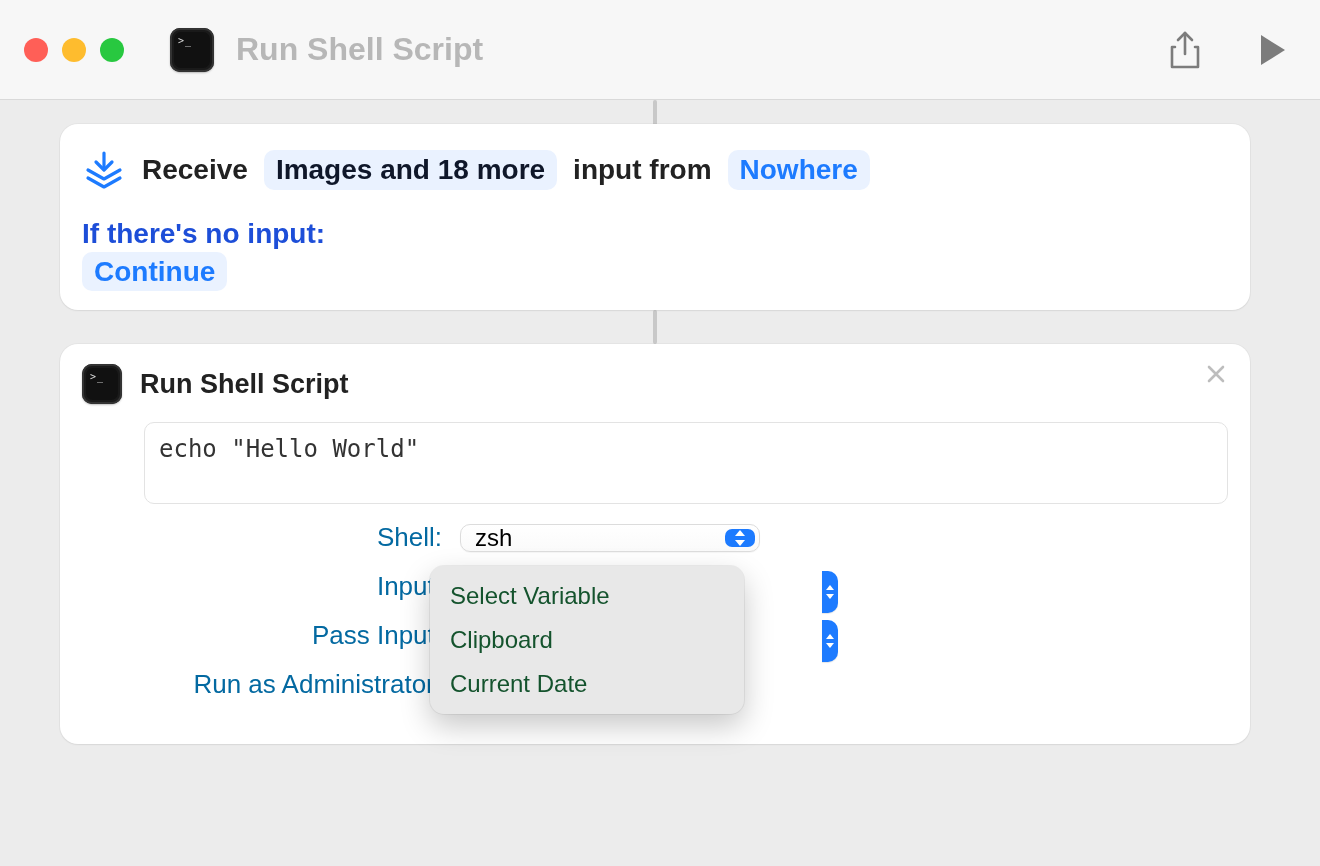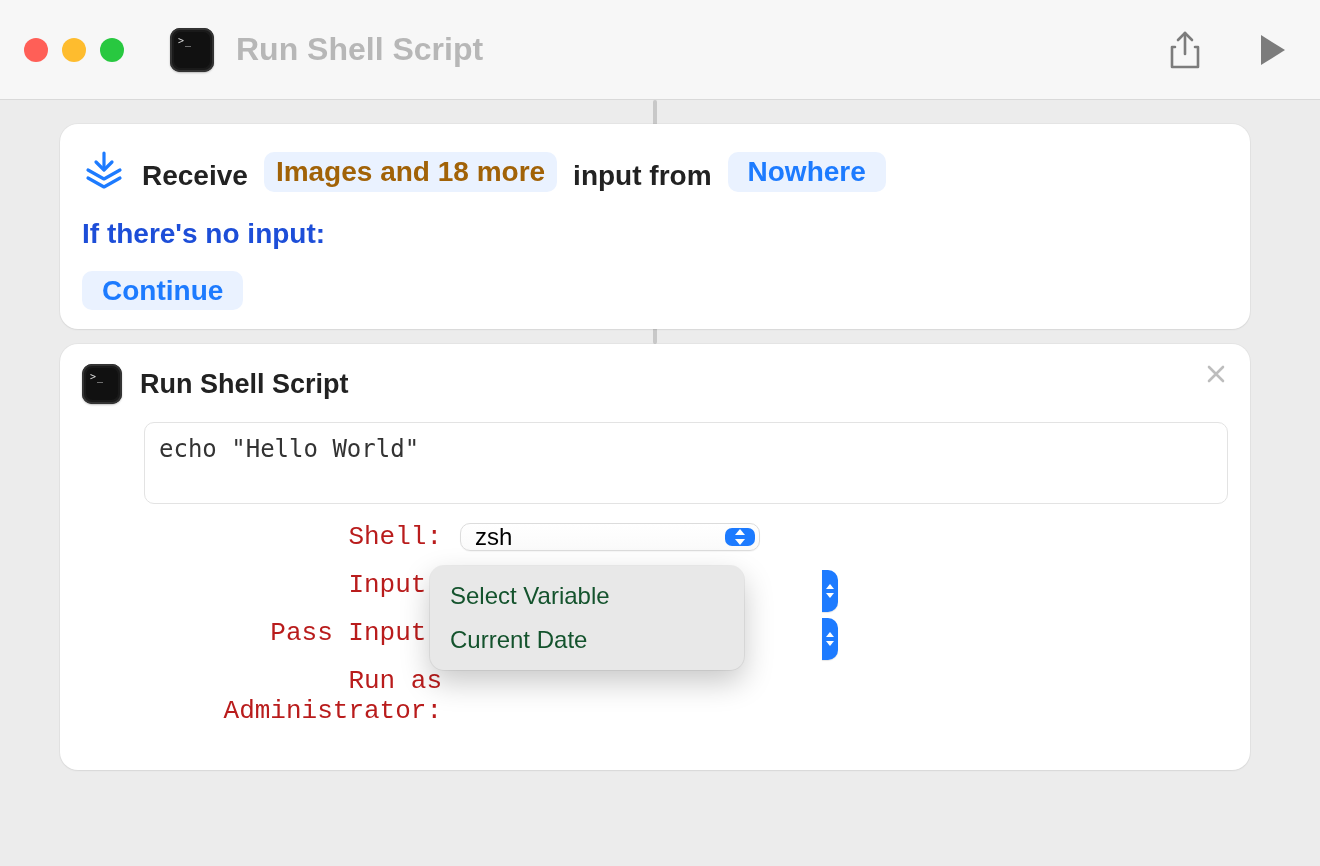--- a/index.html
+++ b/index.html
@@ -70,49 +70,49 @@
     background: #fff;
     border-radius: 18px;
     box-shadow: 0 1px 2px rgba(0,0,0,0.06), 0 0 0 1px rgba(0,0,0,0.03);
     position: absolute;
     left: 60px; right: 70px;
     z-index: 1;
   }
   .card1 { top: 124px; padding: 24px 22px 22px; }
   .card2 { top: 344px; padding: 20px 22px 26px; }
 
-  .card1-row1 { display: flex; align-items: flex-end; gap: 16px; flex-wrap: wrap; font-size: 28px; }
+  .card1-row1 { display: flex; align-items: center; gap: 16px; flex-wrap: wrap; font-size: 28px; }
   .input-icon-wrap {
     width: 44px; height: 44px; display:flex; align-items:center; justify-content:center;
     color: #1d7bff;
   }
   .bold { font-weight: 700; color: #222; }
   .chip {
     background: #eaf2ff;
-    color: #a16207;
+    color: #0f172a;
     border-radius: 10px;
     padding: 4px 12px;
     font-weight: 700;
     font-size: 28px;
     cursor: pointer;
   }
   .chip2 {
     background: #eaf2ff;
     color: #1d7bff;
     border-radius: 10px;
-    padding: 4px 20px;
+    padding: 4px 12px;
     font-weight: 700;
     font-size: 28px;
     cursor: pointer;
   }
   .muted-label {
     color: #1d4ed8; font-weight: 700; font-size: 28px;
     margin-top: 26px;
   }
-  .chip-row { margin-top: 25px; }
+  .chip-row { margin-top: 6px; }
 
   
   .card2-header { display:flex; align-items:center; gap:18px; }
   .card2-title { font-size: 27px; font-weight: 700; color: #222; }
   .close-x {
     position: absolute; top: 20px; right: 24px;
     color: #bdbdbd; cursor: pointer; font-size: 22px;
   }
   .script-box {
     margin: 18px 0 18px 62px;
@@ -128,21 +128,21 @@
     overflow: auto;
   }
   .form-row {
     display: flex; align-items: center;
     margin-left: 62px;
     margin-bottom: 18px;
     font-size: 26px;
   }
   .form-label {
     width: 316px; text-align: right; padding-right: 18px;
-    color: #b91c1c; font-weight: 500; font-family: Liberation Mono, monospace;
+    color: #0369a1; font-weight: 500;
   }
   .select {
     position: relative;
     height: 28px;
     border: 1px solid #dcdcdc;
     border-radius: 10px;
     background: linear-gradient(#fff, #fafafa);
     padding: 0 40px 0 14px;
     display: inline-flex; align-items: center;
     min-width: 300px;
@@ -292,14 +292,15 @@
     <div class="stepper-peek" style="left:678px; top:0px;"></div>
   </div>
 
   <div class="form-row">
     <div class="form-label">Run as Administrator:</div>
   </div>
 </div>
 
 <div class="menu" id="menu">
     <div class="menu-item">Select Variable</div>
+    <div class="menu-item">Clipboard</div>
     <div class="menu-item">Current Date</div>
   </div>
 
 </body></html>

